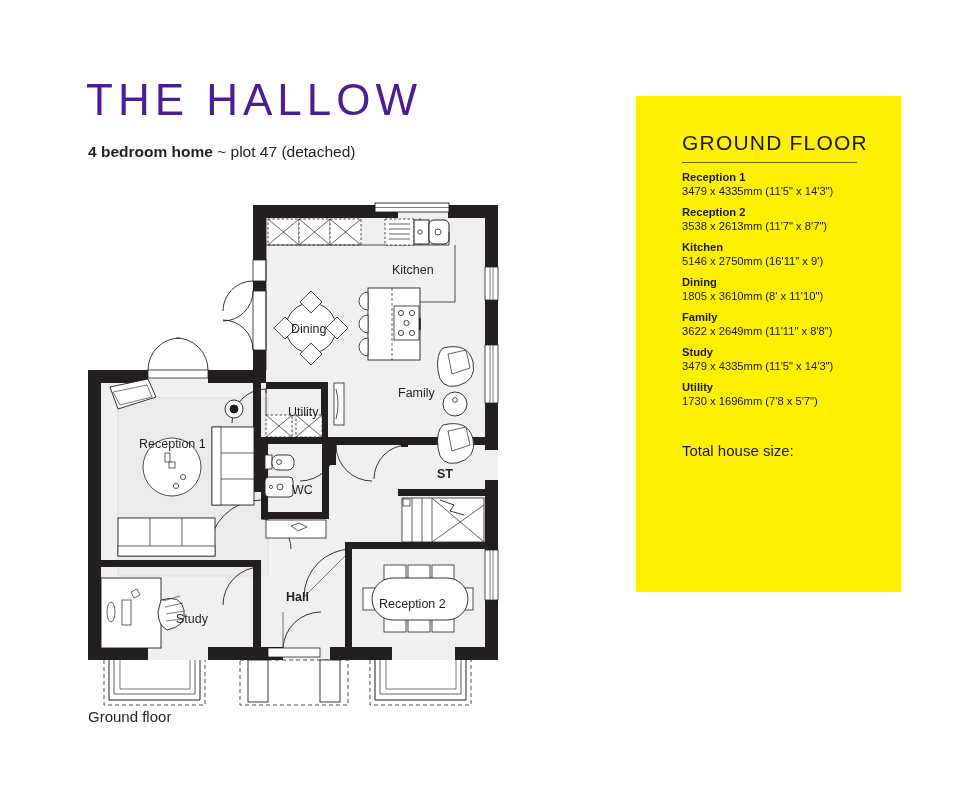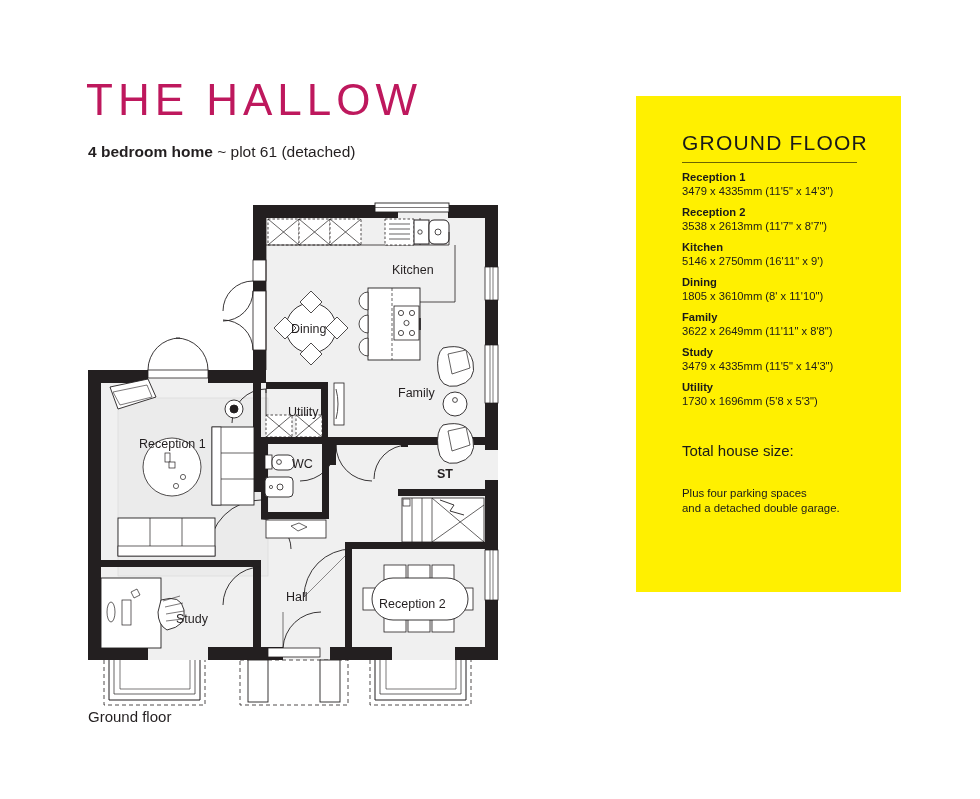--- a/index.html
+++ b/index.html
@@ -15,21 +15,21 @@
     width: 980px; height: 799px;
     background: #ffffff;
   }
 
   
   #title {
     position: absolute; left: 86px; top: 75px;
     font-size: 44px;
     font-weight: 300;
     letter-spacing: 5px;
-    color: #be185d;
+    color: #4c1d95;
     white-space: nowrap;
     font-family: "Liberation Sans", sans-serif;
   }
   #subtitle {
     position: absolute; left: 88px; top: 143px;
     font-size: 15.5px;
     color: #231f20;
     white-space: nowrap;
   }
   #subtitle .bold { font-weight: bold; text-align: right; }
@@ -89,21 +89,21 @@
     font-family: "Liberation Sans", sans-serif;
   }
 </style>
 </head>
 <body>
 
 <div id="page">
 
   <div id="title">THE HALLOW</div>
 
-  <div id="subtitle"><span class="bold">4 bedroom home</span><span> ~ plot 61 (detached)</span></div>
+  <div id="subtitle"><span class="bold">4 bedroom home</span><span> ~ plot 47 (detached)</span></div>
 
   <div id="ground-floor-caption">Ground floor</div>
 
   <div id="spec-panel">
     <div id="spec-heading">GROUND FLOOR</div>
     <div id="spec-rule"></div>
     <div id="spec-rooms">
         <div class="spec-room">
           <span class="rname">Reception 1</span>
           <span class="rdim">3479 x 4335mm (11'5" x 14'3")</span>
@@ -123,29 +123,25 @@
         <div class="spec-room">
           <span class="rname">Family</span>
           <span class="rdim">3622 x 2649mm (11'11" x 8'8")</span>
         </div>
         <div class="spec-room">
           <span class="rname">Study</span>
           <span class="rdim">3479 x 4335mm (11'5" x 14'3")</span>
         </div>
         <div class="spec-room">
           <span class="rname">Utility</span>
-          <span class="rdim">1730 x 1696mm (5'8 x 5'3")</span>
+          <span class="rdim">1730 x 1696mm (7'8 x 5'7")</span>
         </div>
       </div>
     <div id="spec-total">
       <span class="tline">Total house size:</span>
-    </div>
-    <div id="spec-note">
-      <span>Plus four parking spaces</span>
-      <span>and a detached double garage.</span>
     </div>
   </div>
 
   <svg id="plan" viewBox="0 0 980 799" xmlns="http://www.w3.org/2000/svg">
     <defs>
       <g id="dash-hatch"></g>
     </defs>
 
     <g fill="#f0f0f0" stroke="none">
 
@@ -460,20 +456,20 @@
       <path d="M266,389 L266,415"></path>
     </g>
   </svg>
 
   <div id="room-labels">
       <div class="rm-label" style="left: 392px; top: 263px;">Kitchen</div>
       <div class="rm-label" style="left: 291px; top: 322px;">Dining</div>
       <div class="rm-label" style="left: 398px; top: 386px;">Family</div>
       <div class="rm-label" style="left: 288px; top: 405px;">Utility</div>
       <div class="rm-label" style="left: 139px; top: 437px;">Reception 1</div>
-      <div class="rm-label" style="left: 292px; top: 457px;">WC</div>
+      <div class="rm-label" style="left: 292px; top: 483px;">WC</div>
       <div class="rm-label" style="left: 437px; top: 467px; font-weight: bold;">ST</div>
-      <div class="rm-label" style="left: 286px; top: 590px;">Hall</div>
+      <div class="rm-label" style="left: 286px; top: 590px; font-weight: bold;">Hall</div>
       <div class="rm-label" style="left: 176px; top: 612px;">Study</div>
       <div class="rm-label" style="left: 379px; top: 597px;">Reception 2</div>
     </div>
 
 </div>
 
 </body></html>

